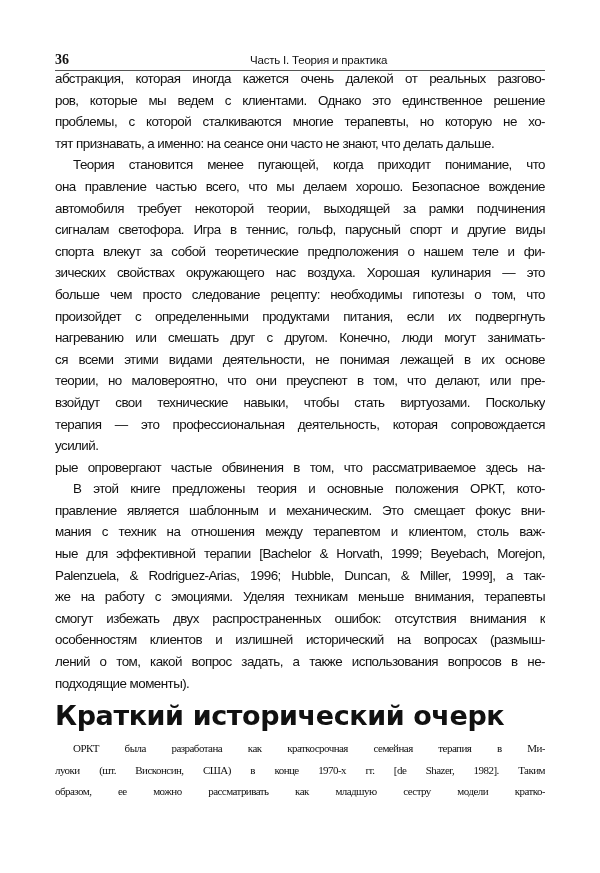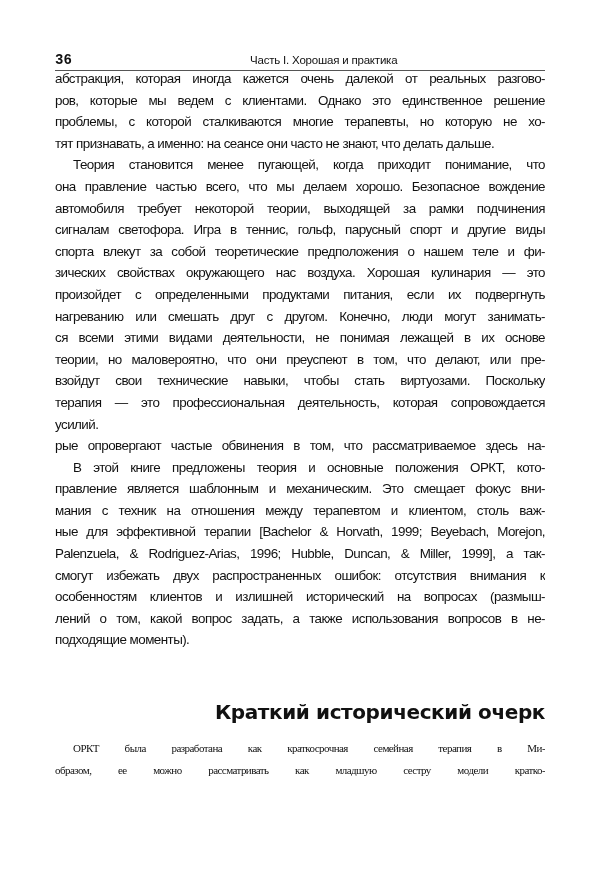--- a/index.html
+++ b/index.html
@@ -1,70 +1,73 @@
 <!DOCTYPE html>
 <html><head>
   <meta charset="utf-8">
   <style>
     html, body { margin: 0; padding: 0; background: #ffffff; }
     body { width: 600px; height: 873px; position: relative; overflow: hidden; color: #111; }
     .page { position: absolute; left: 0; top: 0; width: 600px; height: 873px; }
     .header { position: absolute; left: 55px; top: 50px; width: 490px; height: 22px; }
-    .page-num { position: absolute; left: 0; top: 2px; font-family: Liberation Mono, monospace; font-weight: bold; font-size: 14px; }
+    .page-num { position: absolute; left: 0; top: 2px; font-family: Liberation Serif, serif; font-weight: bold; font-size: 14px; }
     .running-title { position: absolute; left: 195px; top: 4px; font-family: "Liberation Sans", sans-serif; font-size: 11.5px; letter-spacing: -0.2px; }
     .rule { position: absolute; left: 0; right: 0; top: 20px; height: 1px; background: #555; }
     .body { position: absolute; left: 55px; top: 68px; width: 490px; font-family: Liberation Sans, sans-serif; font-size: 13.4px; letter-spacing: -0.55px; }
     .line { height: 21.6px; line-height: 21.6px; white-space: nowrap; text-align: justify; text-align-last: justify; overflow: hidden; }
     .line.last { text-align-last: left; }
     .line.indent { padding-left: 18px; }
-    .heading { position: absolute; left: 55px; top: 700px; width: 490px; text-align: right; font-family: "DejaVu Sans", sans-serif; font-weight: bold; font-size: 20px; letter-spacing: -0.4px; }
+    .heading { position: absolute; left: 55px; top: 700px; width: 490px; text-align: left; font-family: "DejaVu Sans", sans-serif; font-weight: bold; font-size: 27px; letter-spacing: -0.4px; }
     .body2 { position: absolute; left: 55px; top: 738px; width: 490px; font-family: Liberation Serif, serif; font-size: 11px; letter-spacing: -0.55px; }
   </style>
 </head>
 <body>
 
 <div class="page">
   <div class="header">
     <span class="page-num">36</span>
-    <span class="running-title">Часть I. Хорошая и практика</span>
+    <span class="running-title">Часть I. Теория и практика</span>
     <div class="rule"></div>
   </div>
 
   <div class="body">
 
     <div class="line">абстракция, которая иногда кажется очень далекой от реальных разгово-</div>
     <div class="line">ров, которые мы ведем с клиентами. Однако это единственное решение</div>
     <div class="line">проблемы, с которой сталкиваются многие терапевты, но которую не хо-</div>
     <div class="line last">тят признавать, а именно: на сеансе они часто не знают, что делать дальше.</div>
 
     <div class="line indent">Теория становится менее пугающей, когда приходит понимание, что</div>
     <div class="line">она правление частью всего, что мы делаем хорошо. Безопасное вождение</div>
     <div class="line">автомобиля требует некоторой теории, выходящей за рамки подчинения</div>
     <div class="line">сигналам светофора. Игра в теннис, гольф, парусный спорт и другие виды</div>
     <div class="line">спорта влекут за собой теоретические предположения о нашем теле и фи-</div>
     <div class="line">зических свойствах окружающего нас воздуха. Хорошая кулинария — это</div>
+    <div class="line">больше чем просто следование рецепту: необходимы гипотезы о том, что</div>
     <div class="line">произойдет с определенными продуктами питания, если их подвергнуть</div>
     <div class="line">нагреванию или смешать друг с другом. Конечно, люди могут занимать-</div>
     <div class="line">ся всеми этими видами деятельности, не понимая лежащей в их основе</div>
     <div class="line">теории, но маловероятно, что они преуспеют в том, что делают, или пре-</div>
     <div class="line">взойдут свои технические навыки, чтобы стать виртуозами. Поскольку</div>
     <div class="line">терапия — это профессиональная деятельность, которая сопровождается</div>
     <div class="line last">усилий.</div>
 
     <div class="line">рые опровергают частые обвинения в том, что рассматриваемое здесь на-</div>
     <div class="line indent">В этой книге предложены теория и основные положения ОРКТ, кото-</div>
     <div class="line">правление является шаблонным и механическим. Это смещает фокус вни-</div>
     <div class="line">мания с техник на отношения между терапевтом и клиентом, столь важ-</div>
     <div class="line">ные для эффективной терапии [Bachelor &amp; Horvath, 1999; Beyebach, Morejon,</div>
     <div class="line">Palenzuela, &amp; Rodriguez-Arias, 1996; Hubble, Duncan, &amp; Miller, 1999], а так-</div>
+    <div class="line">же на работу с эмоциями. Уделяя техникам меньше внимания, терапевты</div>
     <div class="line">смогут избежать двух распространенных ошибок: отсутствия внимания к</div>
     <div class="line">особенностям клиентов и излишней исторический на вопросах (размыш-</div>
     <div class="line">лений о том, какой вопрос задать, а также использования вопросов в не-</div>
     <div class="line last">подходящие моменты).</div>
   </div>
 
   <div class="heading">Краткий исторический очерк</div>
 
   <div class="body2">
     <div class="line indent">ОРКТ была разработана как краткосрочная семейная терапия в Ми-</div>
+    <div class="line">луоки (шт. Висконсин, США) в конце 1970-х гг. [de Shazer, 1982]. Таким</div>
     <div class="line">образом, ее можно рассматривать как младшую сестру модели кратко-</div>
   </div>
 </div>
 
 </body></html>

